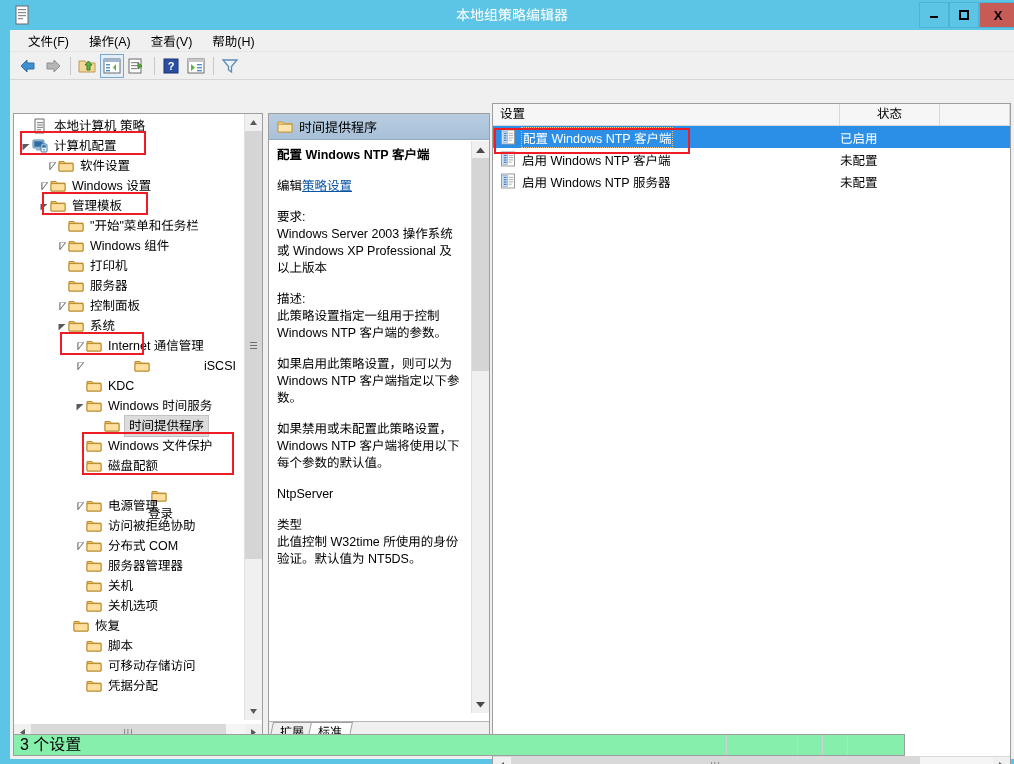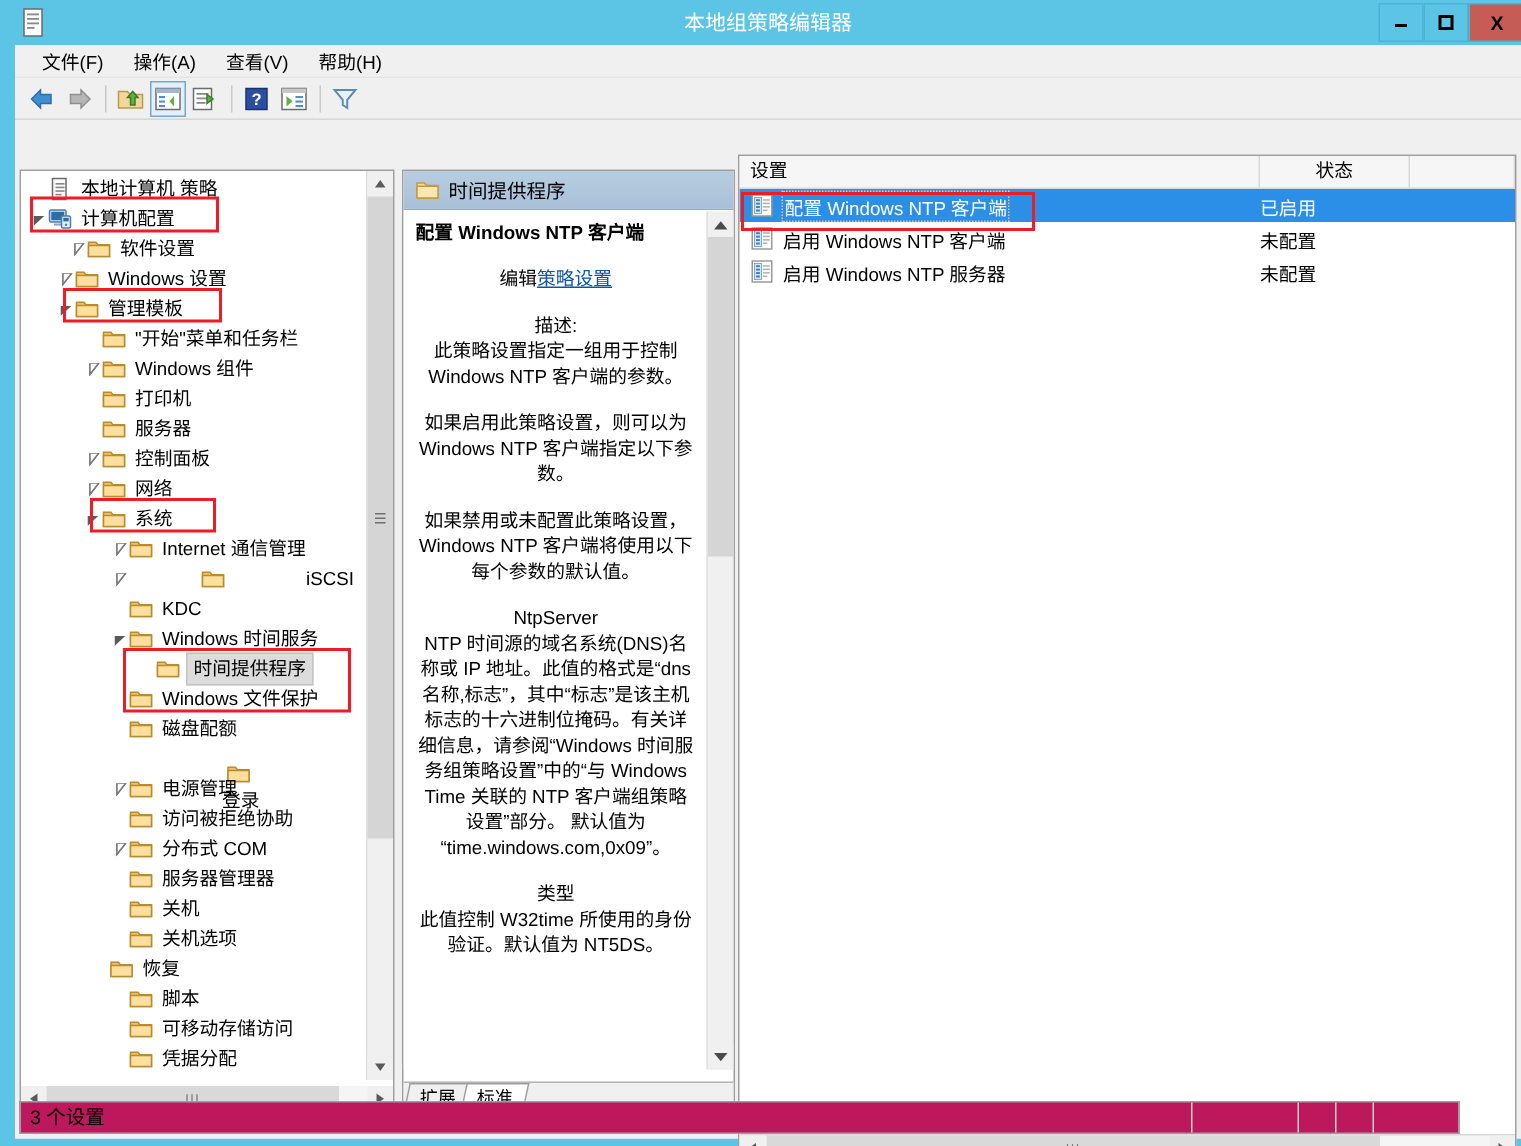--- a/index.html
+++ b/index.html
@@ -112,21 +112,21 @@
     display:flex;align-items:center;padding-left:8px;box-sizing:border-box;
     font-size:13px;border-bottom:1px solid #93aac2;
   }
   .cphead .ficon{width:16px;height:16px;margin-right:6px;}
   .cpbody{
     position:absolute;left:0;top:27px;width:203px;height:572px;
     padding:6px 8px 0 8px;box-sizing:border-box;overflow:hidden;
     font-size:12.5px;line-height:17px;background:#fff;
   }
   .cpbody .ttl{font-weight:bold;margin-bottom:14px;}
-  .cpbody p{margin:0 0 14px 0;text-align:center;}
+  .cpbody p{margin:0 0 14px 0;}
   .cpbody a{color:#0b56a4;text-decoration:underline;}
   .cptabs{
     position:absolute;left:0;bottom:0;width:220px;height:20px;background:#f0f0f0;
     border-top:1px solid #b5b5b5;display:flex;align-items:flex-end;padding-left:2px;box-sizing:border-box;
   }
   .cptab{
     font-size:12px;height:18px;line-height:18px;padding:0 8px;margin-right:-4px;
     background:#f0f0f0;border:1px solid #9e9e9e;border-bottom:none;
     transform:skewX(-12deg);
   }
@@ -151,23 +151,23 @@
   .lpcol.c3{width:70px;}
   .lprows{position:absolute;left:0;top:22px;width:517px;}
   .lprow{height:22px;display:flex;align-items:center;font-size:12.5px;}
   .lprow.sel{background:#2b8fe8;color:#fff;}
   .lprow .cell1{width:347px;display:flex;align-items:center;padding-left:7px;box-sizing:border-box;}
   .lprow .cell2{width:100px;text-align:left;}
   .lprow .sicon{width:16px;height:16px;margin-right:6px;flex:0 0 16px;}
   .lprow.sel .cell1 .seltext{outline:1px dotted rgba(255,200,120,.9);padding:0 1px;}
   
   .statusbar{
-    position:absolute;left:3px;bottom:3px;width:960px;height:22px;
-    background:#be185d;border:1px solid #9e9e9e;box-sizing:border-box;
-    display:flex;align-items:center;font-size:13px;
+    position:absolute;left:3px;bottom:3px;width:892px;height:22px;
+    background:#86efac;border:1px solid #9e9e9e;box-sizing:border-box;
+    display:flex;align-items:center;font-size:16px;
   }
   .stcell{height:20px;line-height:20px;border-right:1px solid #d0d0d0;box-sizing:border-box;}
   .stcell.first{flex:1;padding-left:6px;border-right:1px solid #d0d0d0;}
   .stcell.w1{width:71px;}
   .stcell.w2{width:25px;}
   .stcell.w3{width:25px;}
   .stcell.w4{width:56px;border-right:none;}
 </style>
 </head>
 <body>
@@ -390,34 +390,20 @@
               </span>
               <span class="ficon"><svg width="16" height="16" viewBox="0 0 16 16">
                   <path d="M1 3.5 h5 l1.2 1.6 H15 V13 H1 Z" fill="#f0c063" stroke="#b98c2f"></path>
                   <path d="M1 5.6 h14 V13 H1 Z" fill="#ffdf9e" stroke="#b98c2f"></path>
                 </svg></span>
               <span class="tlabel">控制面板</span>
             </div>
             <div class="trow" style="padding-left:42px;">
               <span class="exp">
                 <svg width="10" height="10" viewBox="0 0 10 10">
-                  <path d="M3 1.5 V8.5 L8.5 1.5 Z" fill="none" stroke="#7a7a7a" stroke-width="1"></path>
-                  <path d="M3 1.5 V8.5 L8.5 1.5 Z" fill="#ffffff"></path>
-                  <path d="M3 1.5 V8.5 L8.5 1.5" fill="none" stroke="#7a7a7a"></path>
-                </svg>
-              </span>
-              <span class="ficon"><svg width="16" height="16" viewBox="0 0 16 16">
-                  <path d="M1 3.5 h5 l1.2 1.6 H15 V13 H1 Z" fill="#f0c063" stroke="#b98c2f"></path>
-                  <path d="M1 5.6 h14 V13 H1 Z" fill="#ffdf9e" stroke="#b98c2f"></path>
-                </svg></span>
-              <span class="tlabel">网络</span>
-            </div>
-            <div class="trow" style="padding-left:42px;">
-              <span class="exp">
-                <svg width="10" height="10" viewBox="0 0 10 10">
                   <path d="M1.5 3 H8.5 L1.5 9.5 Z" fill="#5a5a5a"></path>
                 </svg>
               </span>
               <span class="ficon"><svg width="16" height="16" viewBox="0 0 16 16">
                   <path d="M1 3.5 h5 l1.2 1.6 H15 V13 H1 Z" fill="#f0c063" stroke="#b98c2f"></path>
                   <path d="M1 5.6 h14 V13 H1 Z" fill="#ffdf9e" stroke="#b98c2f"></path>
                 </svg></span>
               <span class="tlabel">系统</span>
             </div>
             <div class="trow" style="padding-left:60px;">
@@ -642,28 +628,31 @@
               <path d="M1 5.2 h14 V13 H1 Z" fill="#ffe6b0" stroke="#c69a3e"></path>
             </svg>
           </span>
           <span>时间提供程序</span>
         </div>
 
         <div class="cpbody">
           <div class="ttl">配置 Windows NTP 客户端</div>
           <p><span>编辑</span><a href="#">策略设置</a></p>
           <p>
+            <span>要求:</span><br>
+            <span>Windows Server 2003 操作系统或 Windows XP Professional 及以上版本</span>
+          </p>
+          <p>
             <span>描述:</span><br>
             <span>此策略设置指定一组用于控制 Windows NTP 客户端的参数。</span>
           </p>
           <p>如果启用此策略设置，则可以为 Windows NTP 客户端指定以下参数。</p>
           <p>如果禁用或未配置此策略设置，Windows NTP 客户端将使用以下每个参数的默认值。</p>
           <p>
             <span>NtpServer</span><br>
-            <span>NTP 时间源的域名系统(DNS)名称或 IP 地址。此值的格式是“dns 名称,标志”，其中“标志”是该主机标志的十六进制位掩码。有关详细信息，请参阅“Windows 时间服务组策略设置”中的“与 Windows Time 关联的 NTP 客户端组策略设置”部分。 默认值为“time.windows.com,0x09”。</span>
           </p>
           <p>
             <span>类型</span><br>
             <span>此值控制 W32time 所使用的身份验证。默认值为 NT5DS。</span>
           </p>
         </div>
 
         <div class="vscroll" style="right:0;top:27px;height:572px;">
           <div class="vsb-up" style="top:0;">
             <svg width="11" height="8" viewBox="0 0 11 8">

